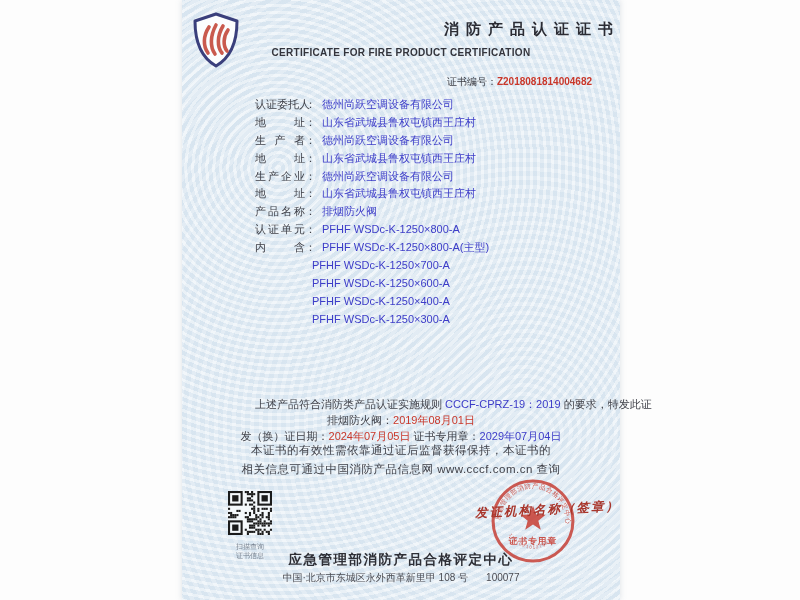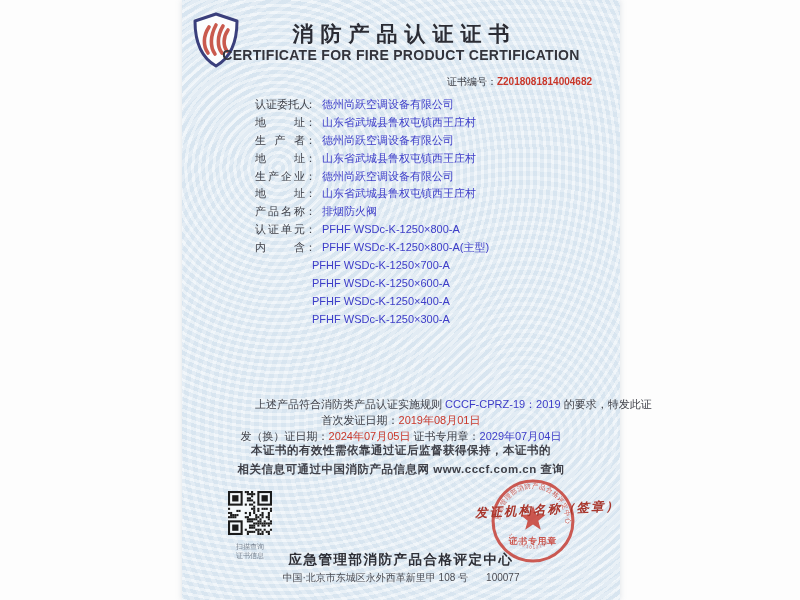--- a/index.html
+++ b/index.html
@@ -4,35 +4,35 @@
 <style>
   html,body{margin:0;padding:0;background:#ffffff;}
   .canvas{position:relative;width:800px;height:600px;background:#fdfdfd;overflow:hidden;
           font-family:"Liberation Sans","DejaVu Sans",sans-serif;}
   .paper{position:absolute;left:182px;top:0;width:438px;height:600px;
          background:
            repeating-radial-gradient(circle at 22% 28%, rgba(255,255,255,.35) 0 3px, rgba(191,212,230,.18) 3px 7px),
            repeating-radial-gradient(circle at 78% 72%, rgba(255,255,255,.28) 0 4px, rgba(191,212,230,.13) 4px 9px),
            #e2ecf4;
          box-shadow:0 0 6px rgba(120,140,160,.25);}
-  .title{position:absolute;top:20px;left:0;right:0;text-align:center;font-size:21px;font-weight:bold;
+  .title{position:absolute;top:20px;left:0;right:0;text-align:right;font-size:15px;font-weight:bold;
          color:#2b2c34;letter-spacing:7px;text-indent:7px;}
-  .subtitle{position:absolute;top:47px;left:0;right:0;text-align:center;font-size:14px;font-weight:600;
+  .subtitle{position:absolute;top:47px;left:0;right:0;text-align:center;font-size:10px;font-weight:600;
             color:#33343c;letter-spacing:.3px;}
   .certno{position:absolute;top:75px;right:28px;font-size:10px;white-space:nowrap;}
   .certno .k{color:#3f4048;} .certno .r{color:#c9372a;font-weight:600;}
   .logo{position:absolute;left:8px;top:12px;}
   .rows{position:absolute;left:73px;white-space:nowrap;}
   #fields{top:96px;} #rules{top:340px;}
   #statement{left:0;top:396px;width:438px;} #notice{left:0;top:441px;width:438px;}
   .row{height:17.9px;line-height:17.9px;font-size:11px;}
   #rules .row{height:18.2px;line-height:18.2px;}
   #statement .row{height:16px;line-height:16px;}
   #statement .row:not(.center){padding-left:73px;}
-  #notice .row{height:18.5px;line-height:18.5px;font-size:11.5px;font-weight:bold;letter-spacing:.5px;}
+  #notice .row{height:18.5px;line-height:18.5px;font-size:11.5px;font-weight:normal;letter-spacing:.5px;}
   .row.center{text-align:center;}
   .row.indent{padding-left:57px;}
   .lbl{display:inline-block;width:50px;text-align:justify;text-align-last:justify;color:#3f4048;}
   .colon{color:#3f4048;margin-right:6px;}
   .seg-k{color:#3f4048;} .seg-v{color:#3c3cc8;} .seg-r{color:#c9372a;}
   .qrblock{position:absolute;left:44px;top:491px;width:48px;text-align:center;}
   .qrcap{font-size:7px;line-height:9px;color:#76818f;margin-top:3px;}
   .sealwrap{position:absolute;left:308px;top:478px;width:86px;height:86px;opacity:.92;z-index:2;}
   .sealscript{position:absolute;left:293px;top:500px;width:200px;z-index:3;color:#a8362c;
               font-family:"Liberation Serif","DejaVu Serif",serif;font-style:italic;font-weight:bold;
@@ -76,21 +76,21 @@
         <div class="row"><span class="lbl">产品名称</span><span class="colon">：</span><span class="seg-v">排烟防火阀</span></div>
         <div class="row"><span class="lbl">认证单元</span><span class="colon">：</span><span class="seg-v">PFHF WSDc-K-1250×800-A</span></div>
         <div class="row"><span class="lbl">内含</span><span class="colon">：</span><span class="seg-v">PFHF WSDc-K-1250×800-A(主型)</span></div>
         <div class="row indent"><span class="seg-v">PFHF WSDc-K-1250×700-A</span></div>
         <div class="row indent"><span class="seg-v">PFHF WSDc-K-1250×600-A</span></div>
         <div class="row indent"><span class="seg-v">PFHF WSDc-K-1250×400-A</span></div>
         <div class="row indent"><span class="seg-v">PFHF WSDc-K-1250×300-A</span></div>
       </div>
     <div id="statement" class="rows">
         <div class="row"><span class="seg-k">上述产品符合消防类产品认证实施规则 </span><span class="seg-v">CCCF-CPRZ-19：2019</span><span class="seg-k"> 的要求，特发此证</span></div>
-        <div class="row center"><span class="seg-k">首次发证日期：</span><span class="seg-r">2019年08月01日</span></div>
+        <div class="row center"><span class="seg-k">排烟防火阀：</span><span class="seg-r">2019年08月01日</span></div>
         <div class="row center"><span class="seg-k">发（换）证日期：</span><span class="seg-r">2024年07月05日</span><span class="seg-k"> 证书专用章：</span><span class="seg-v">2029年07月04日</span></div>
       </div>
     <div id="notice" class="rows">
         <div class="row center"><span class="seg-k">本证书的有效性需依靠通过证后监督获得保持，本证书的</span></div>
         <div class="row center"><span class="seg-k">相关信息可通过中国消防产品信息网 www.cccf.com.cn 查询</span></div>
       </div>
 
     <div class="qrblock">
       <svg id="qr-svg" width="44" height="44" viewBox="0 0 42 42">
           <rect x="0" y="0" width="42" height="42" fill="#f4f8fb"></rect>

